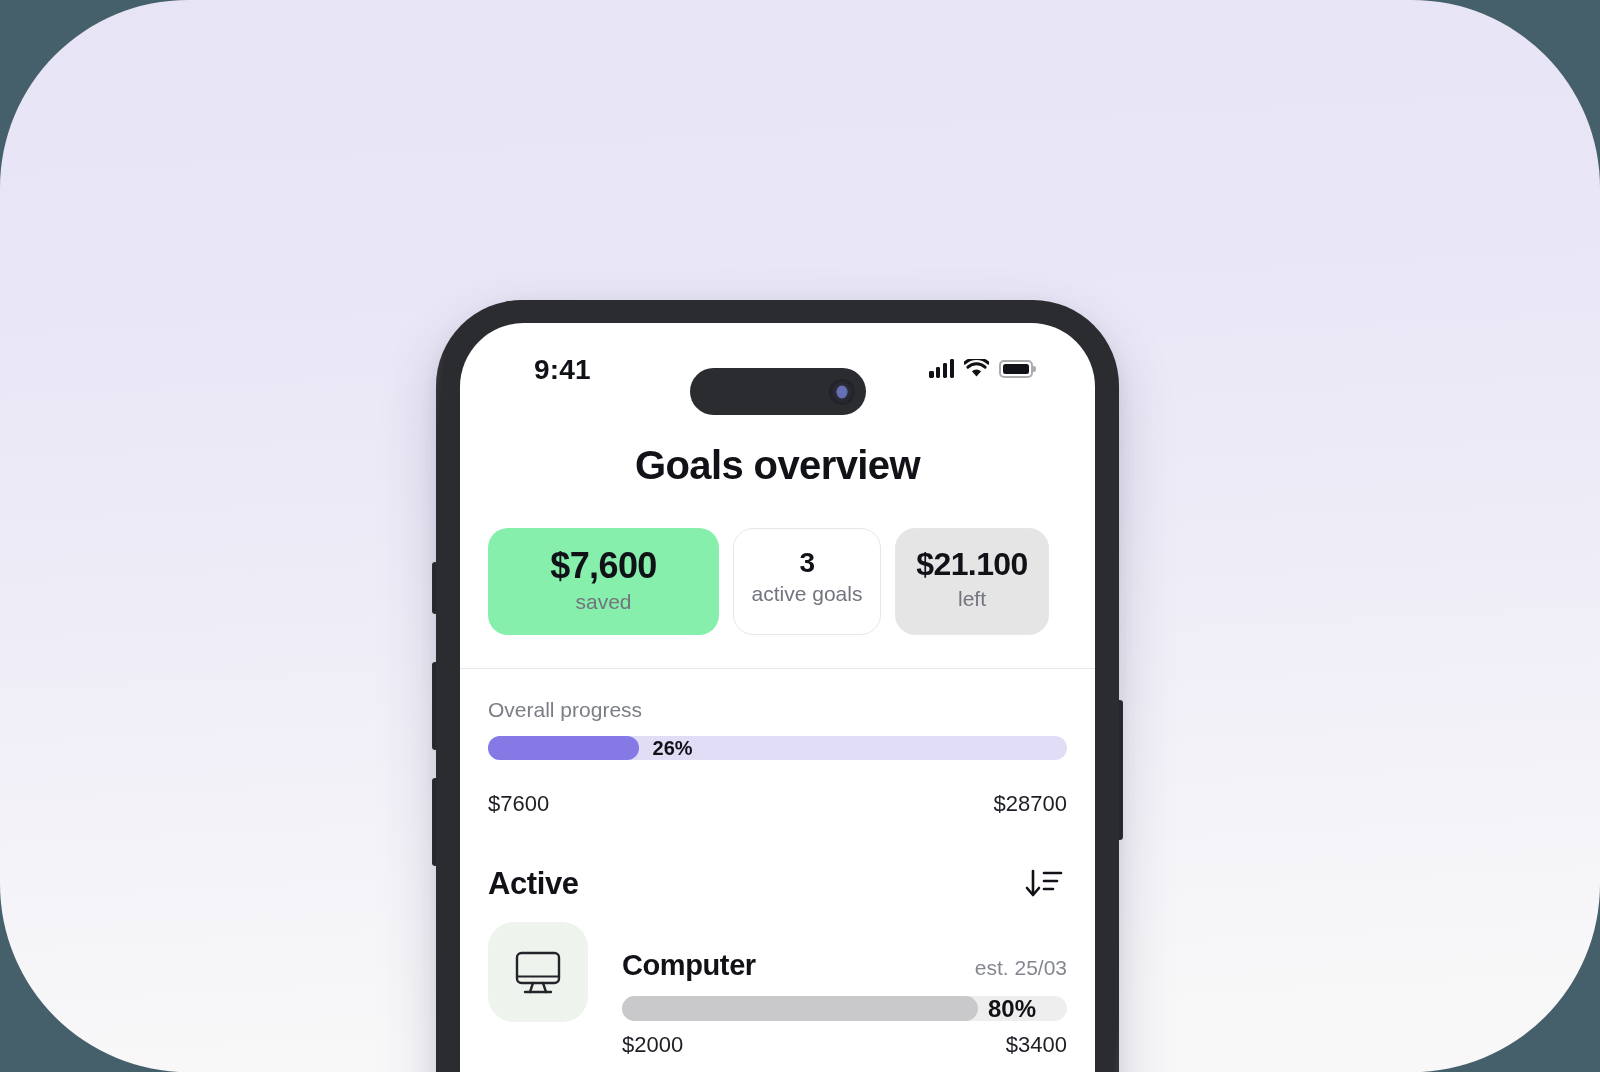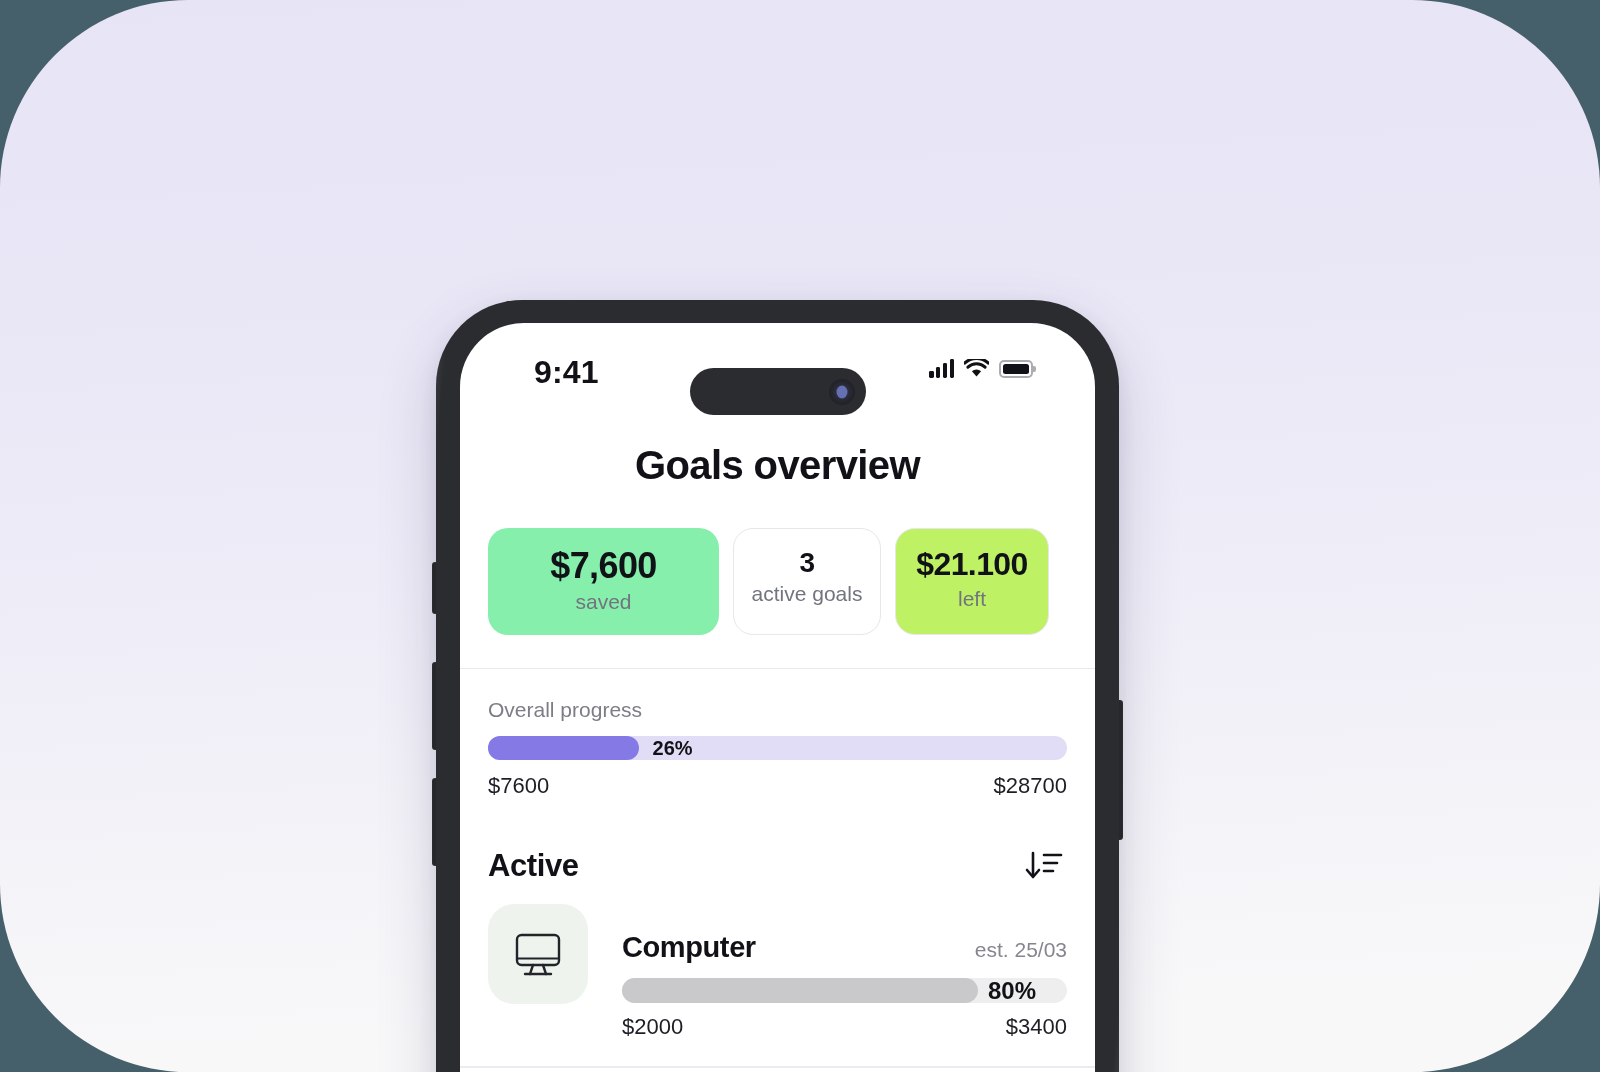--- a/index.html
+++ b/index.html
@@ -88,21 +88,21 @@
 
   
   #status-bar {
     position: relative;
     height: 96px;
   }
   #status-time {
     position: absolute;
     left: 74px;
     top: 31px;
-    font-size: 32px;
+    font-size: 28px;
     font-weight: 700;
     letter-spacing: 0.2px;
     color: #111217;
   }
   #dynamic-island {
     position: absolute;
     left: 50%;
     transform: translateX(-50%);
     top: 45px;
     width: 176px;
@@ -263,21 +263,21 @@
     font-weight: 700;
     color: #111217;
     white-space: nowrap;
   }
   #overall-track { background: #e2ddf7; }
   #overall-fill  { background: #8579e6; }
 
   .range-row {
     display: flex;
     justify-content: space-between;
-    margin-top: 13px;
+    margin-top: 31px;
     font-size: 22px;
     color: #1d1f25;
     gap: 24px;
   }
 
   #active-header {
     display: flex;
     align-items: center;
     justify-content: space-between;
     padding: 0 28px;
@@ -393,21 +393,21 @@
           <div class="stat-card" id="card-saved" style="background: #86efac;">
             <div class="value">$7,600</div>
             <div class="label">saved</div>
           </div>
 
           <div class="stat-card" id="card-goals" style="background: rgb(255, 255, 255);">
             <div class="value">3</div>
             <div class="label">active goals</div>
           </div>
 
-          <div class="stat-card" id="card-left" style="background: #bef264;">
+          <div class="stat-card" id="card-left" style="background: #e5e5e5;">
             <div class="value">$21.100</div>
             <div class="label">left</div>
           </div>
 
         </div>
 
         <div class="divider"></div>
 
         <div id="overall-section">
           <div id="overall-label">Overall progress</div>

